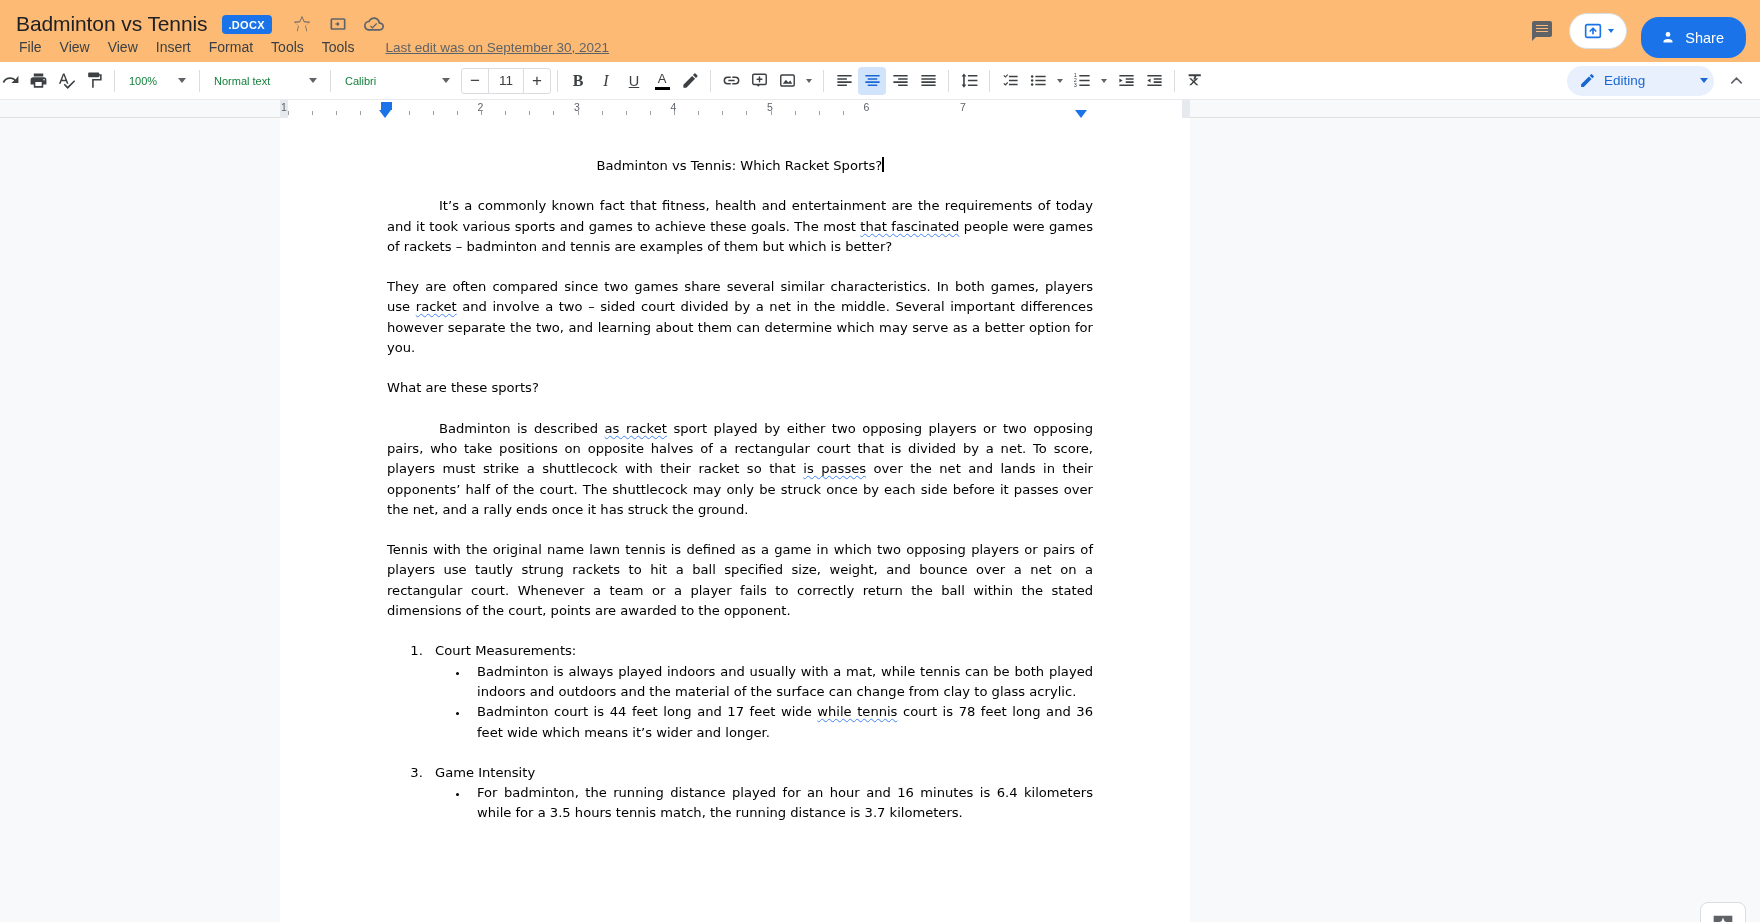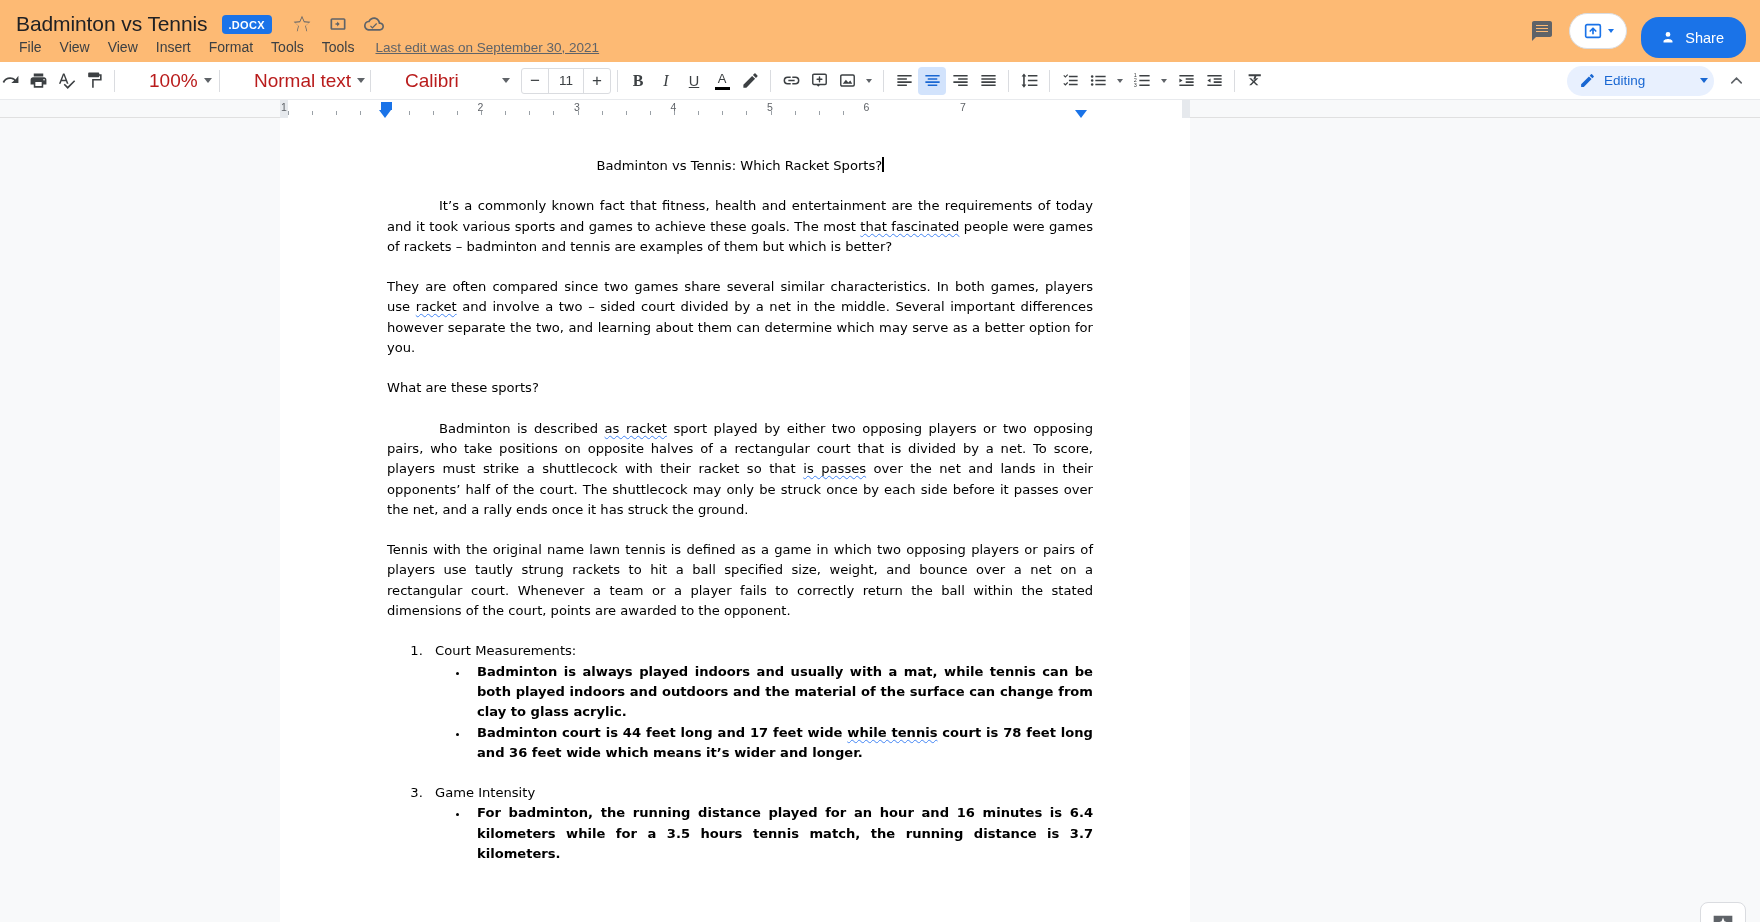--- a/index.html
+++ b/index.html
@@ -62,21 +62,21 @@
     color: #3c4043;
     padding: 3px 9px;
     border-radius: 4px;
     cursor: pointer;
     white-space: nowrap;
   }
   .last-edit {
     font-size: 13.5px;
     color: #5f6368;
     text-decoration: underline;
-    margin-left: 12px;
+    margin-left: 22px;
     cursor: pointer;
     white-space: nowrap;
   }
 
   
   .top-actions {
     margin-left: auto;
     display: flex;
     align-items: center;
     gap: 14px;
@@ -135,24 +135,23 @@
     background: #dadce0;
     margin: 0 6px;
     flex: none;
   }
   .tb-dd {
     display: flex; align-items: center;
     height: 28px;
     padding: 0 4px 0 8px;
     border-radius: 4px;
     cursor: pointer;
-    font-size: 19px;
-    color: #b91c1c;
+    font-size: 11px;
+    color: #15803d;
     white-space: nowrap;
-    margin-left: 20px;
   }
   .tb-dd .cap { margin-right: 6px; }
   .zoom-dd { width: 72px; }
   .style-dd { width: 118px; }
   .font-dd  { width: 120px; }
   .caret {
     width: 0; height: 0;
     border-left: 4px solid transparent;
     border-right: 4px solid transparent;
     border-top: 5px solid #5f6368;
@@ -307,21 +306,20 @@
     font-family: "DejaVu Sans", sans-serif;
     font-size: 13.1px;
     line-height: 20.3px;
     padding-left: 8px;
     margin-bottom: 0px;
   }
   ul.bullet-list {
     margin: 0 0 0 34px;
     padding: 0;
     list-style: disc;
-    font-weight: bold;
   }
   ul.bullet-list > li {
     font-family: "DejaVu Sans", sans-serif;
     font-size: 13.1px;
     line-height: 20.3px;
     padding-left: 8px;
     text-align: justify;
   }
   ul.bullet-list > li::marker { font-size: 11px; }
 

